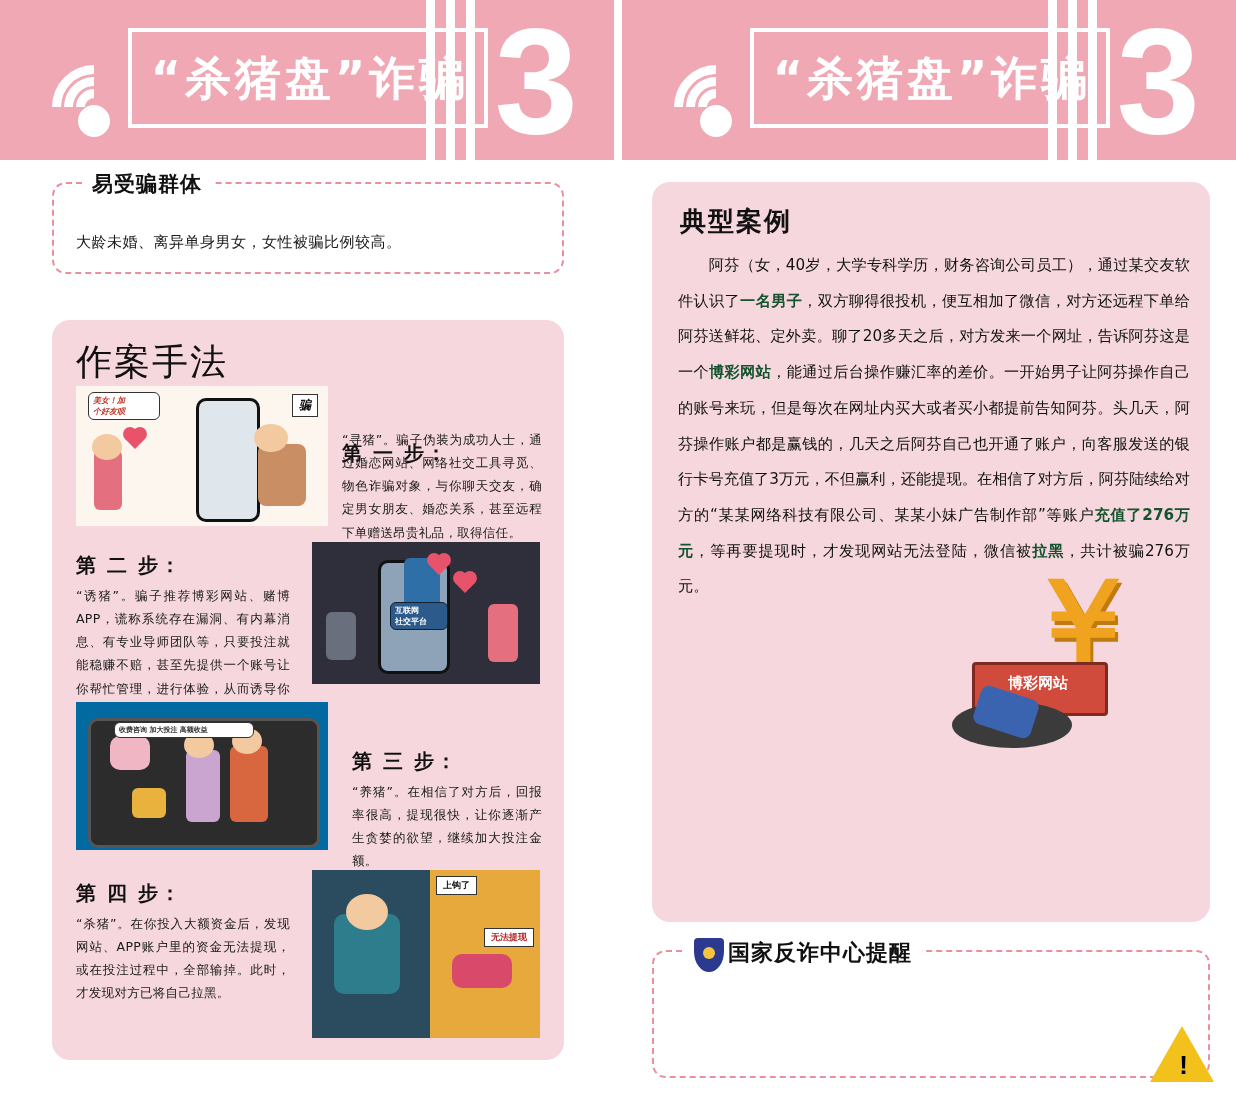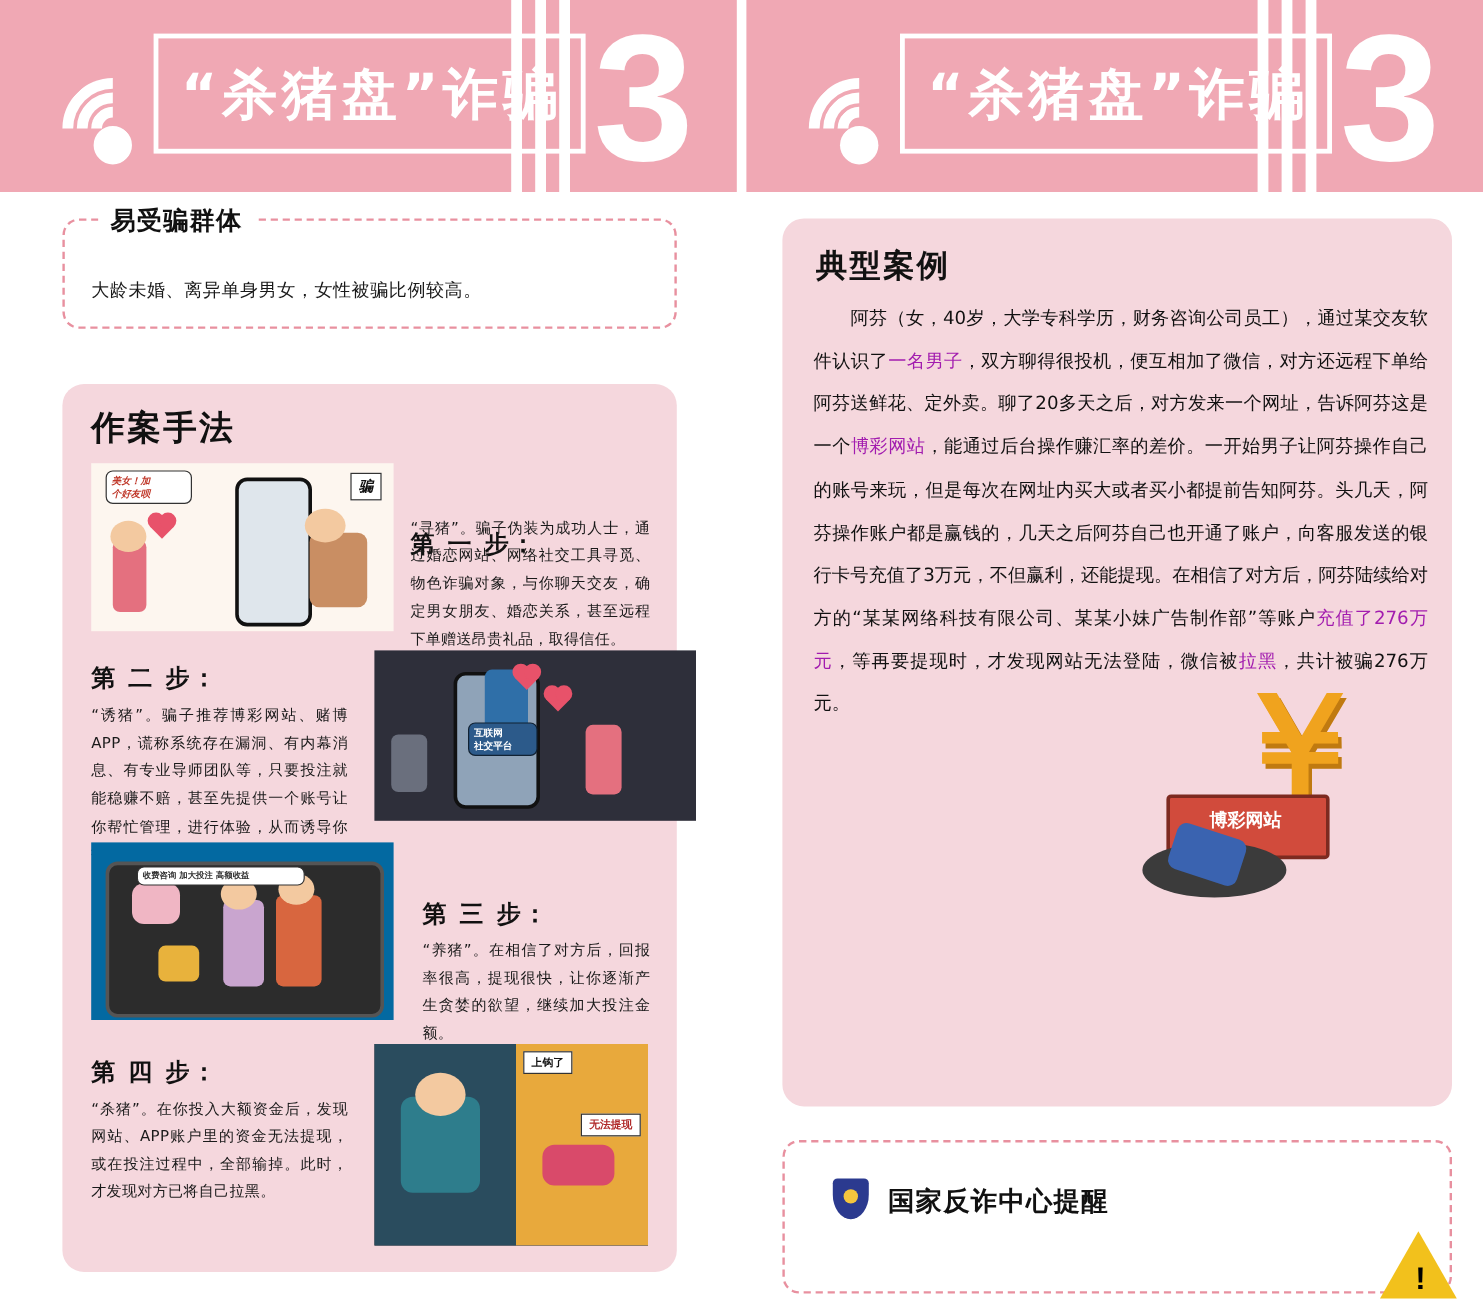--- a/index.html
+++ b/index.html
@@ -85,21 +85,21 @@
   #group-card{left:52px;top:22px;width:512px;height:92px;}
   #group-label{left:82px;top:10px;}
   #group-text{position:absolute;left:76px;top:68px;width:470px;}
 
   
   #methods-card{
     position:absolute;left:52px;top:160px;width:512px;height:740px;
     background:#f5d7dd;border-radius:18px;
   }
   #methods-title{
-    position:absolute;left:24px;top:18px;font-size:28px;font-weight:bold;color:#111;
+    position:absolute;left:24px;top:18px;font-size:36px;font-weight:normal;color:#111;
     letter-spacing:2px;font-family:"DejaVu Sans","Liberation Sans",sans-serif;
   }
   .step-img{position:absolute;background:#ddd;overflow:hidden;}
   .step-head{
     position:absolute;font-size:20px;font-weight:bold;color:#111;letter-spacing:2px;
     font-family:"DejaVu Sans","Liberation Sans",sans-serif;
   }
   .step-body{
     position:absolute;font-size:12.5px;color:#1a1a1a;line-height:1.85;letter-spacing:0.3px;
     text-align:justify;font-family:"DejaVu Sans","Liberation Sans",sans-serif;
@@ -112,24 +112,24 @@
   }
   #case-title{
     position:absolute;left:28px;top:22px;font-size:26px;font-weight:bold;color:#111;
     letter-spacing:2px;font-family:"DejaVu Sans","Liberation Sans",sans-serif;
   }
   #case-text{
     position:absolute;left:26px;top:66px;width:512px;
     font-size:15.2px;line-height:2.35;color:#111;text-align:justify;
     font-family:"DejaVu Sans","Liberation Sans",sans-serif;
   }
-  #case-text b{color:#a21caf;font-weight:normal;}
+  #case-text b{color:#14532d;font-weight:bold;}
 
   #tip-card{left:30px;top:790px;width:558px;height:128px;}
-  #tip-label{left:62px;top:778px;display:flex;align-items:flex-end;gap:16px;margin-top:44px;}
+  #tip-label{left:62px;top:778px;display:flex;align-items:flex-start;gap:4px;}
   #tip-label .tlabel{font-size:22px;font-weight:bold;color:#111;letter-spacing:1px;}
   #tip-text{position:absolute;left:52px;top:826px;width:500px;font-size:15px;line-height:2.2;}
 
   
   .badge{
     width:30px;height:34px;background:#2b3a8f;position:relative;
     border-radius:4px 4px 50% 50%/4px 4px 60% 60%;
   }
   .badge:after{
     content:"";position:absolute;left:50%;top:9px;width:12px;height:12px;margin-left:-6px;
@@ -143,21 +143,21 @@
     border-bottom:56px solid #f2c11c;
   }
   .warn-ex{
     position:absolute;right:48px;bottom:16px;color:#000;font-size:26px;font-weight:bold;
     line-height:1;font-family:"Liberation Sans",sans-serif;
   }
 
   
   .ill{position:absolute;overflow:hidden;}
   .ill-1{background:#fdf6ef;}
-  .ill-2{background:#2e2f3a;padding-left:40px;}
+  .ill-2{background:#2e2f3a;}
   .ill-3{background:#0369a1;}
   .ill-4{background:#1b2a35;}
   .bubble{
     position:absolute;background:#fff;border:1.5px solid #333;border-radius:6px;
     font-size:8px;color:#c0392b;font-weight:bold;padding:2px 4px;
     font-family:"DejaVu Sans",sans-serif;
   }
   .tag-white{
     position:absolute;background:#fff;border:1.5px solid #333;
     font-size:12px;color:#111;font-weight:bold;padding:2px 6px;

